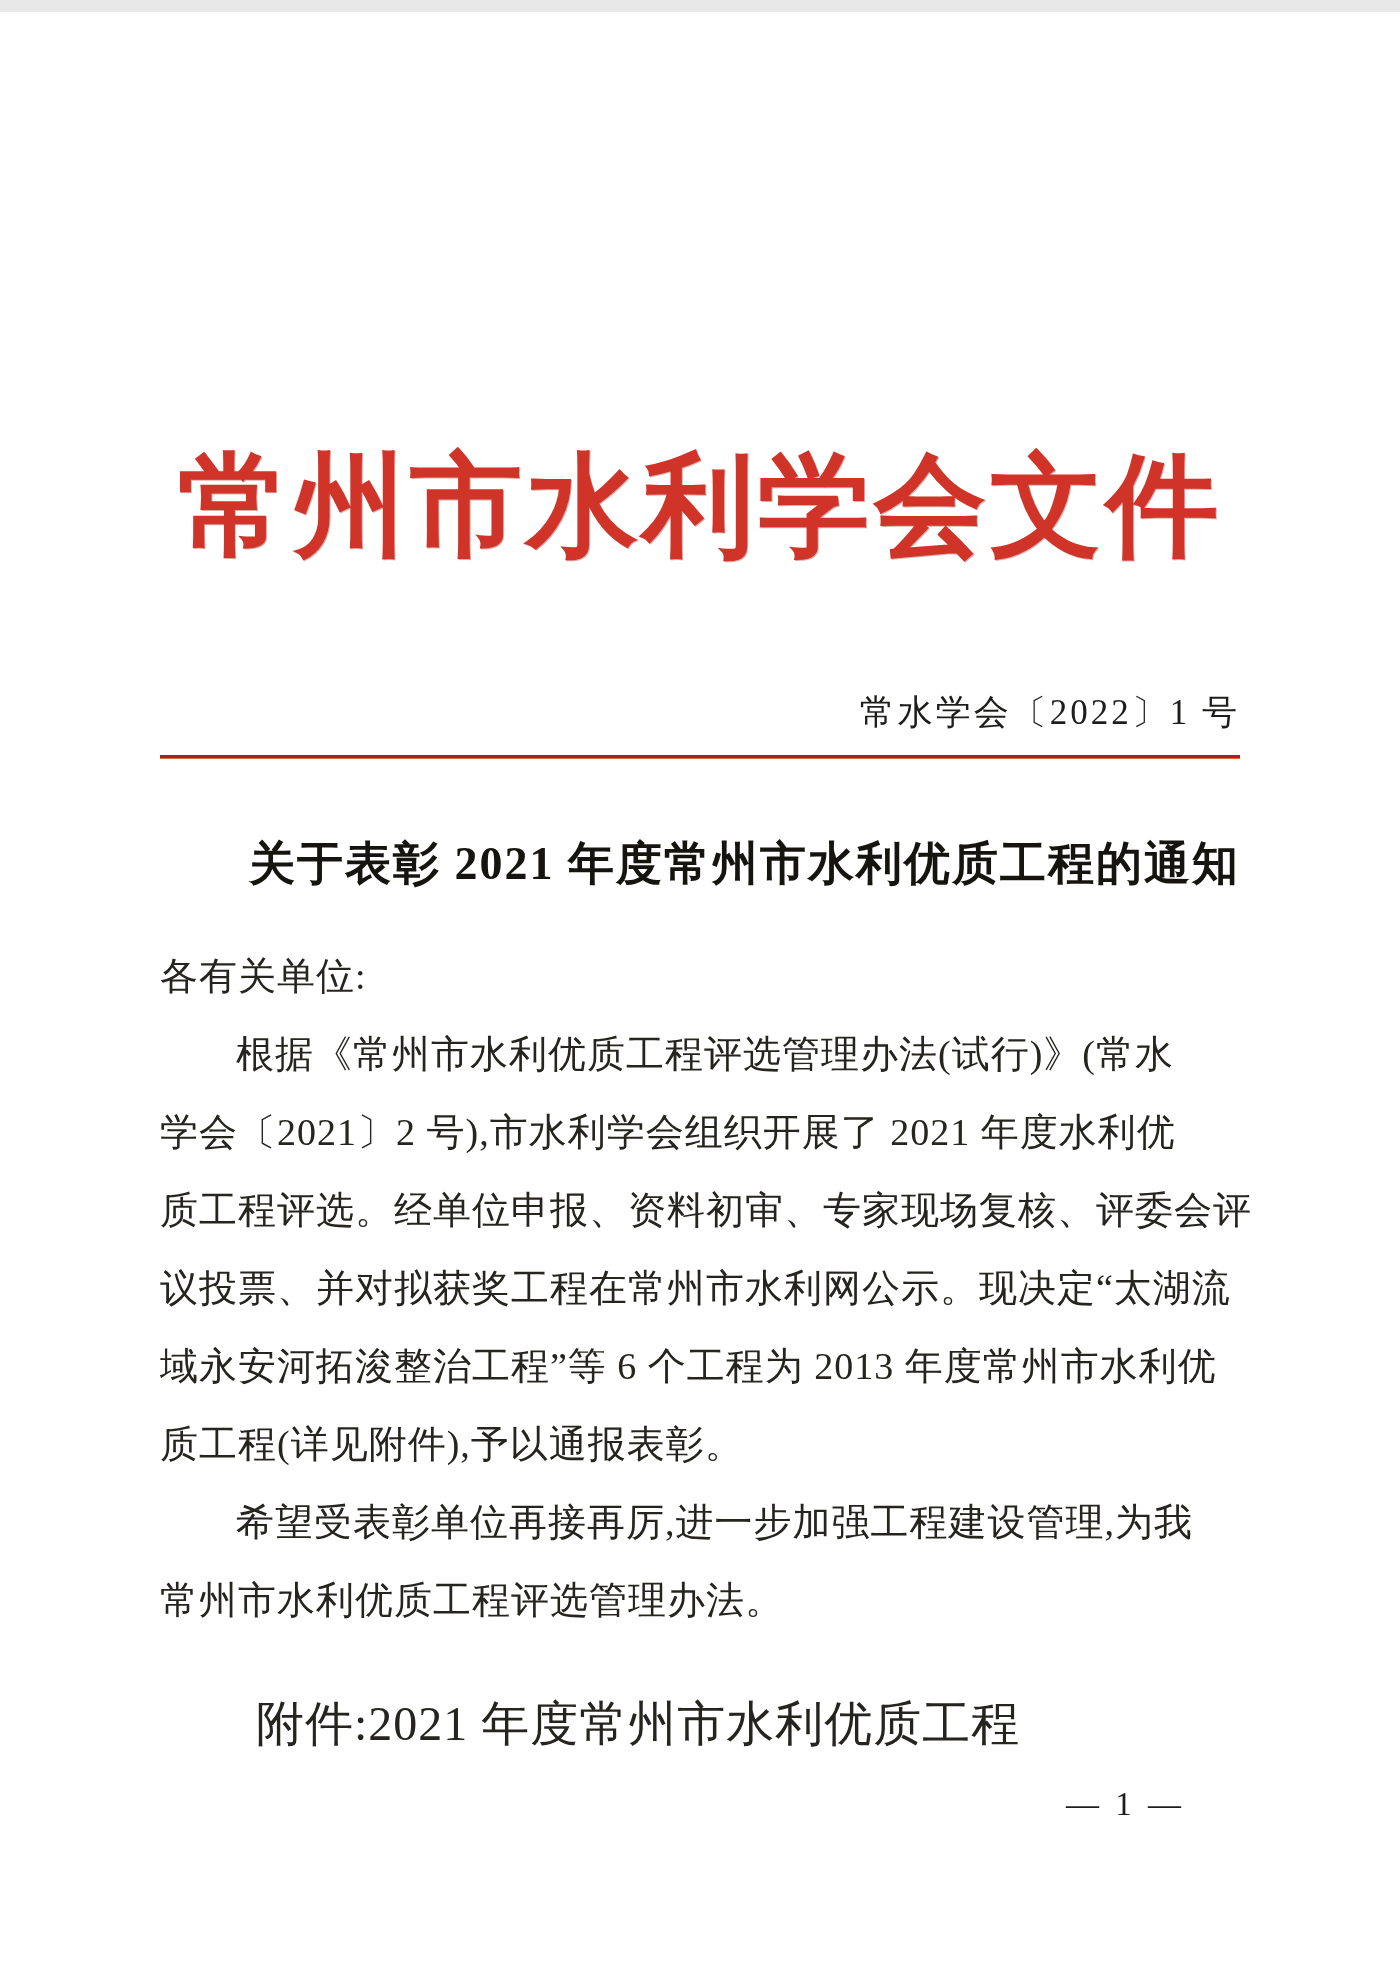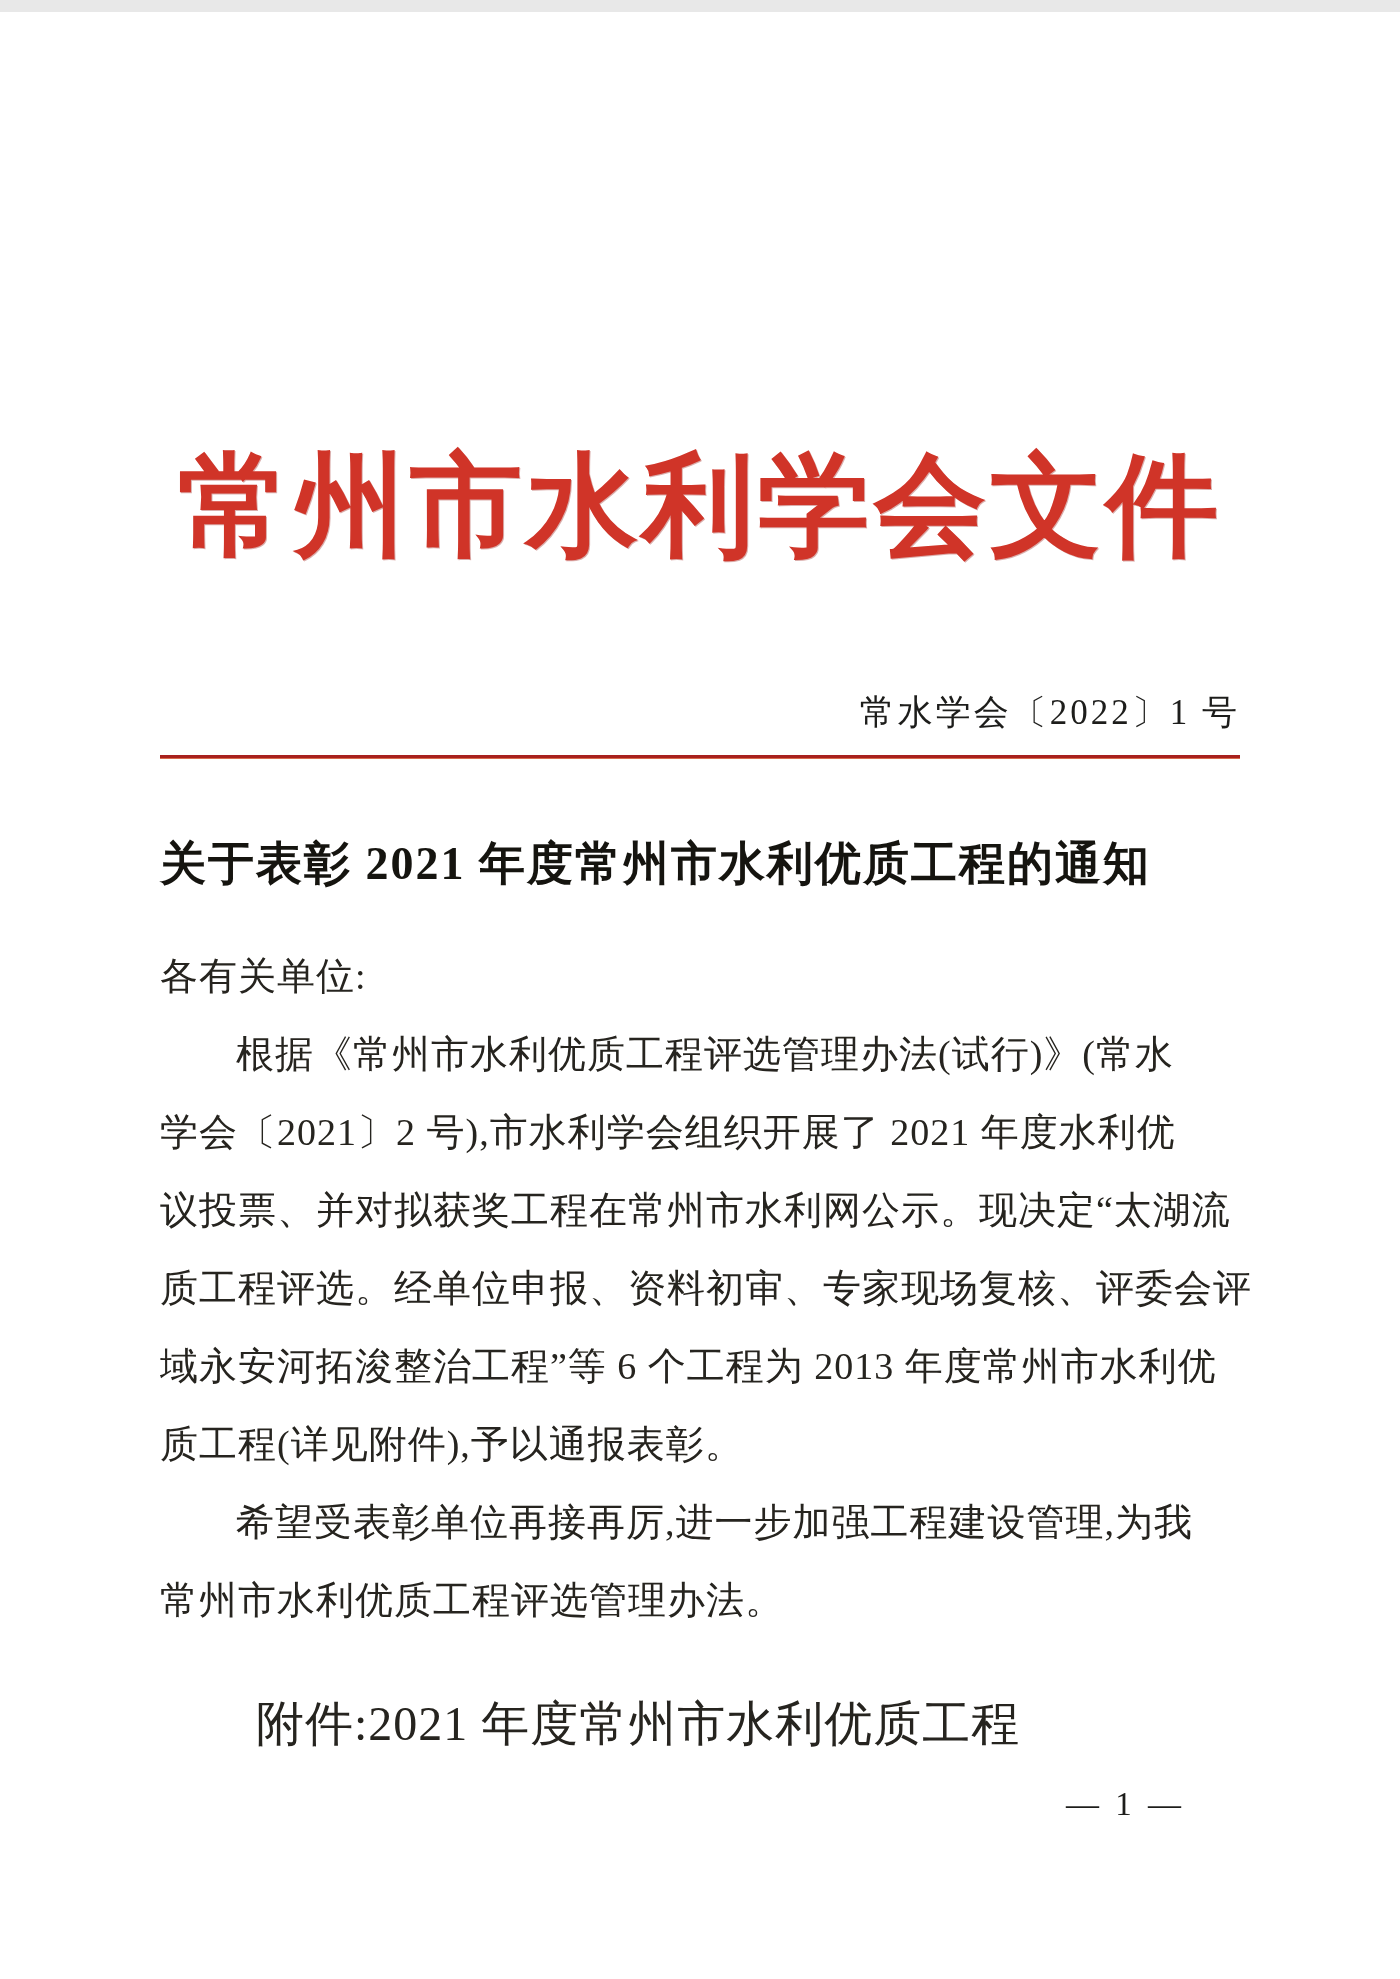--- a/index.html
+++ b/index.html
@@ -43,21 +43,21 @@
   .red-rule {
     margin-top: 21px;
     height: 3px;
     width: 100%;
     background: #a8201d;
     border-bottom: 1px solid #d8694a;
   }
   
   .notice-title {
     margin: 74px 0 0 0;
-    text-align: left;
+    text-align: right;
     font-size: 46px;
     line-height: 62px;
     font-weight: bold;
     color: #15140f;
     letter-spacing: 2px;
     white-space: nowrap;
   }
   
   .body-text {
     margin-top: 42px;
@@ -103,22 +103,22 @@
 
   <div class="red-rule"></div>
 
   <h1 class="notice-title">关于表彰 2021 年度常州市水利优质工程的通知</h1>
 
   <div class="body-text">
     <p class="line">各有关单位:</p>
 
     <p class="line indent">根据《常州市水利优质工程评选管理办法(试行)》(常水</p>
     <p class="line">学会〔2021〕2 号),市水利学会组织开展了 2021 年度水利优</p>
+    <p class="line">质工程评选。经单位申报、资料初审、专家现场复核、评委会评</p>
     <p class="line">议投票、并对拟获奖工程在常州市水利网公示。现决定“太湖流</p>
-    <p class="line">质工程评选。经单位申报、资料初审、专家现场复核、评委会评</p>
     <p class="line">域永安河拓浚整治工程”等 6 个工程为 2013 年度常州市水利优</p>
     <p class="line">质工程(详见附件),予以通报表彰。</p>
 
     <p class="line indent">希望受表彰单位再接再厉,进一步加强工程建设管理,为我</p>
     <p class="line">常州市水利优质工程评选管理办法。</p>
   </div>
 
   <div class="attachment">附件:2021 年度常州市水利优质工程</div>
 
   <div class="page-number">— 1 —</div>

